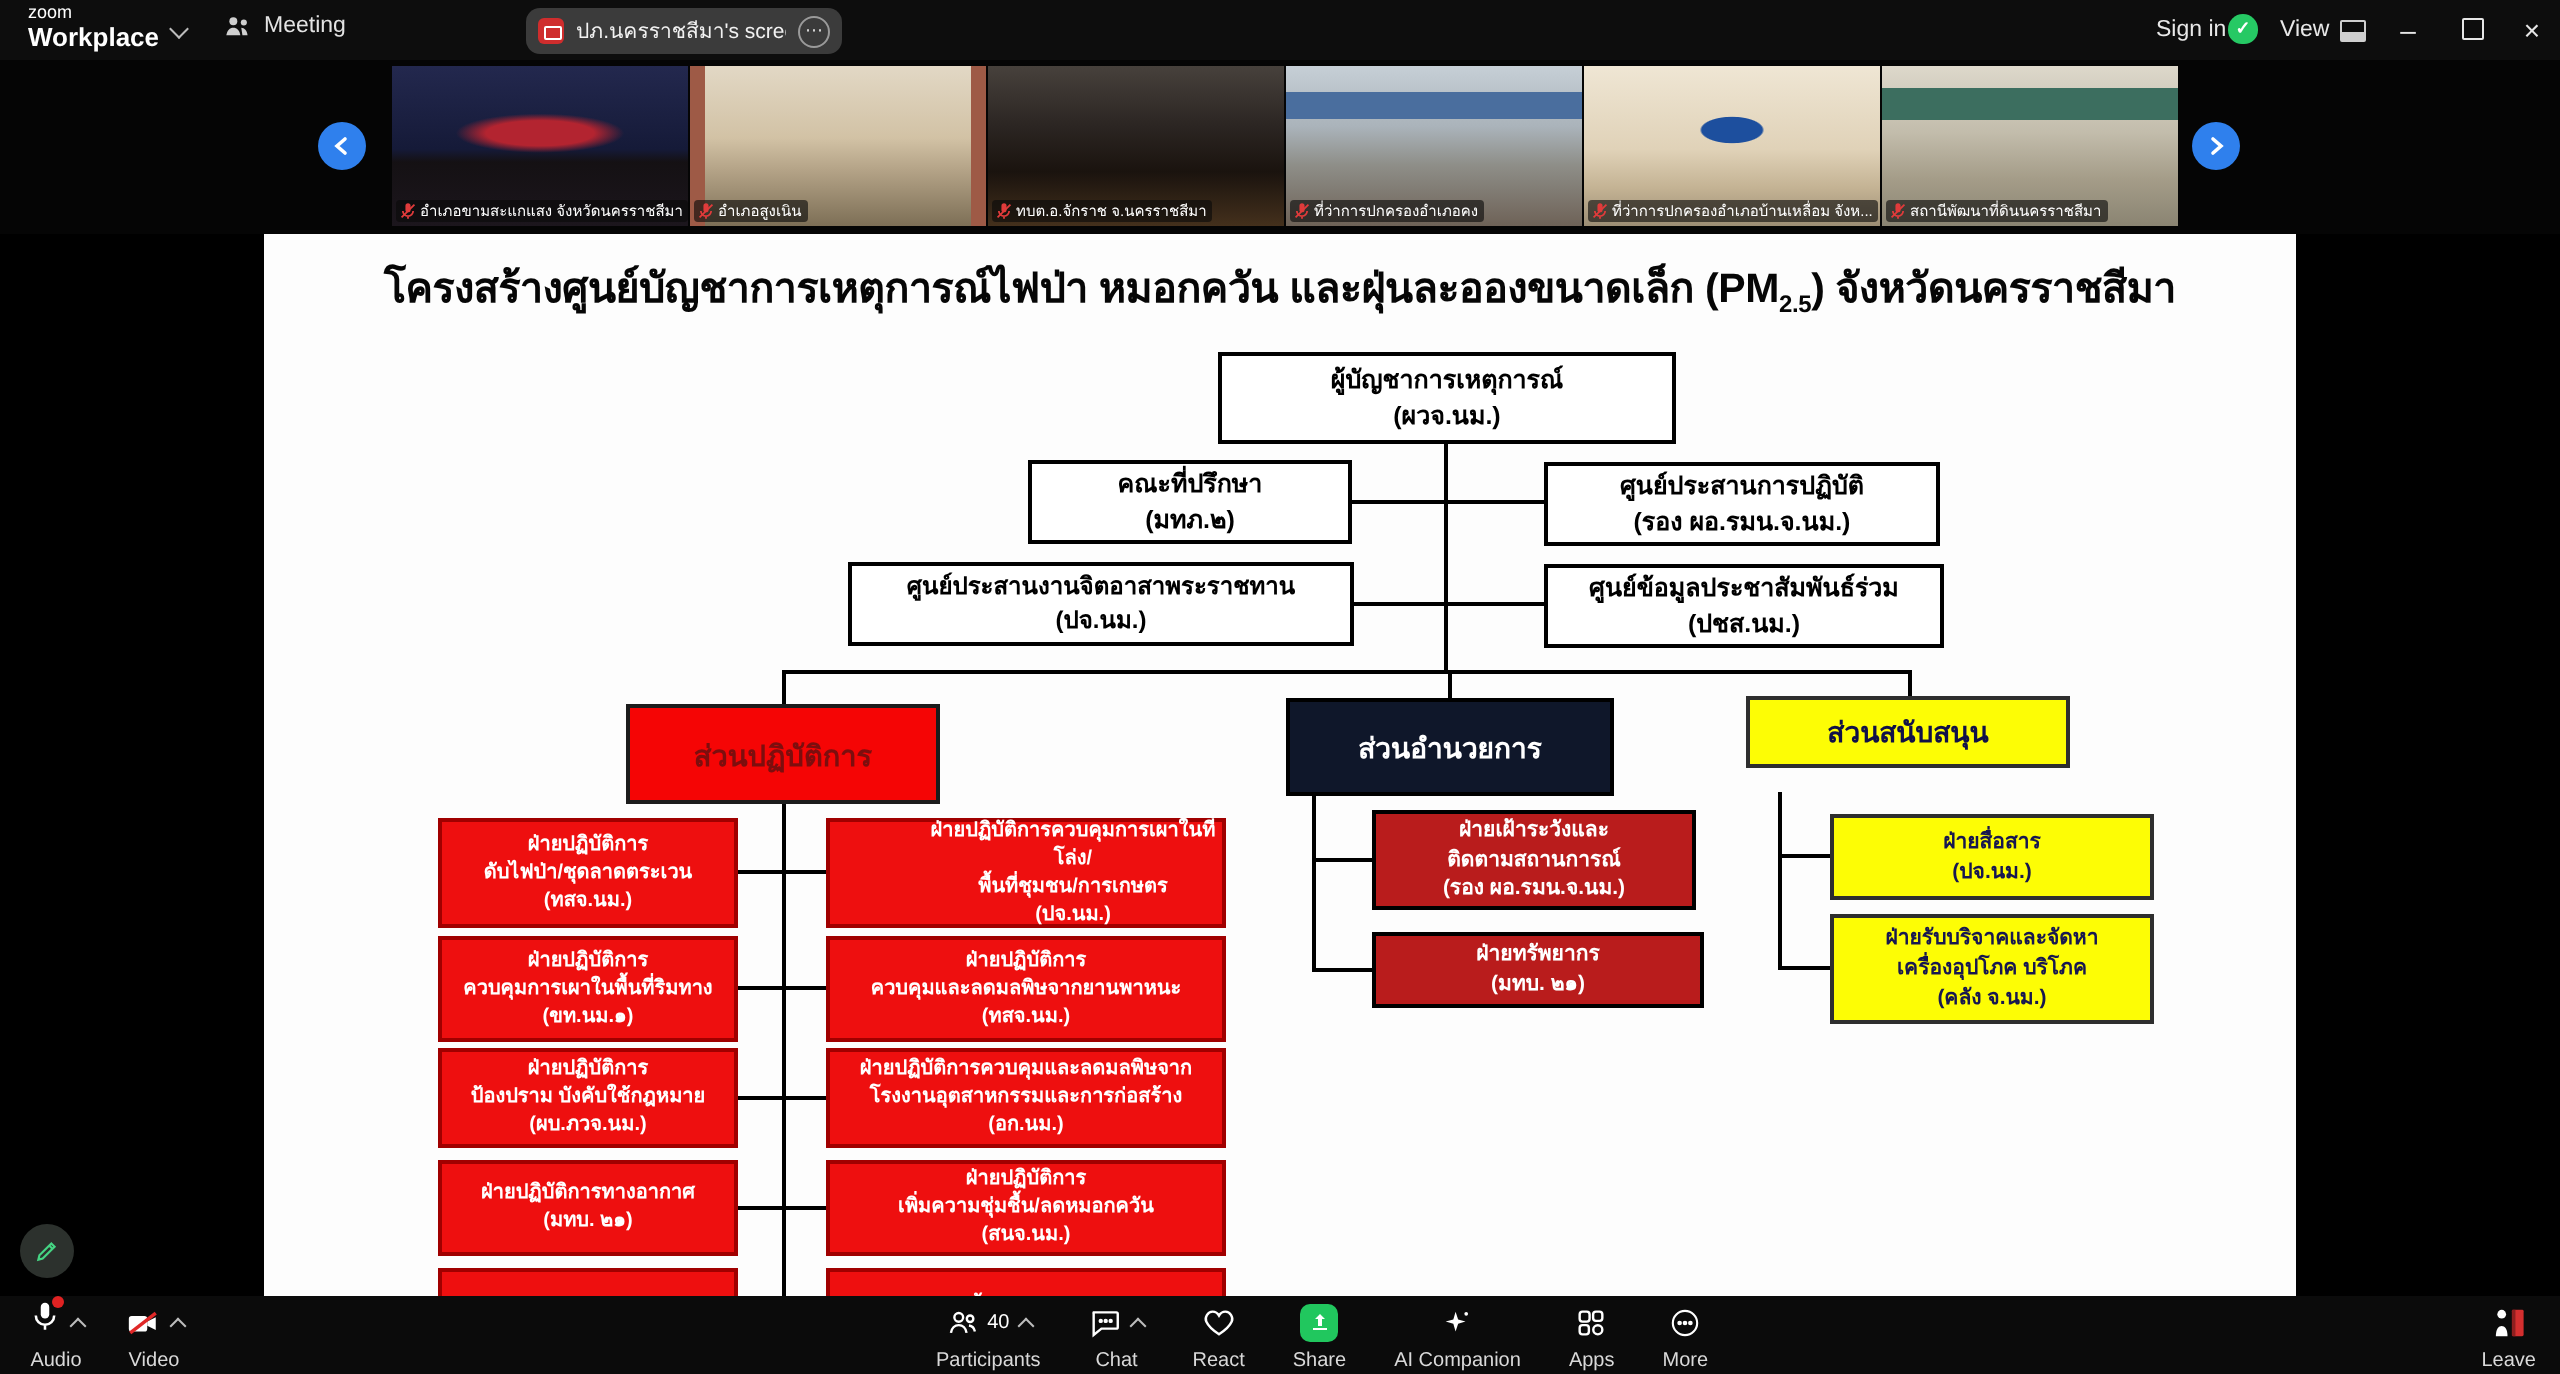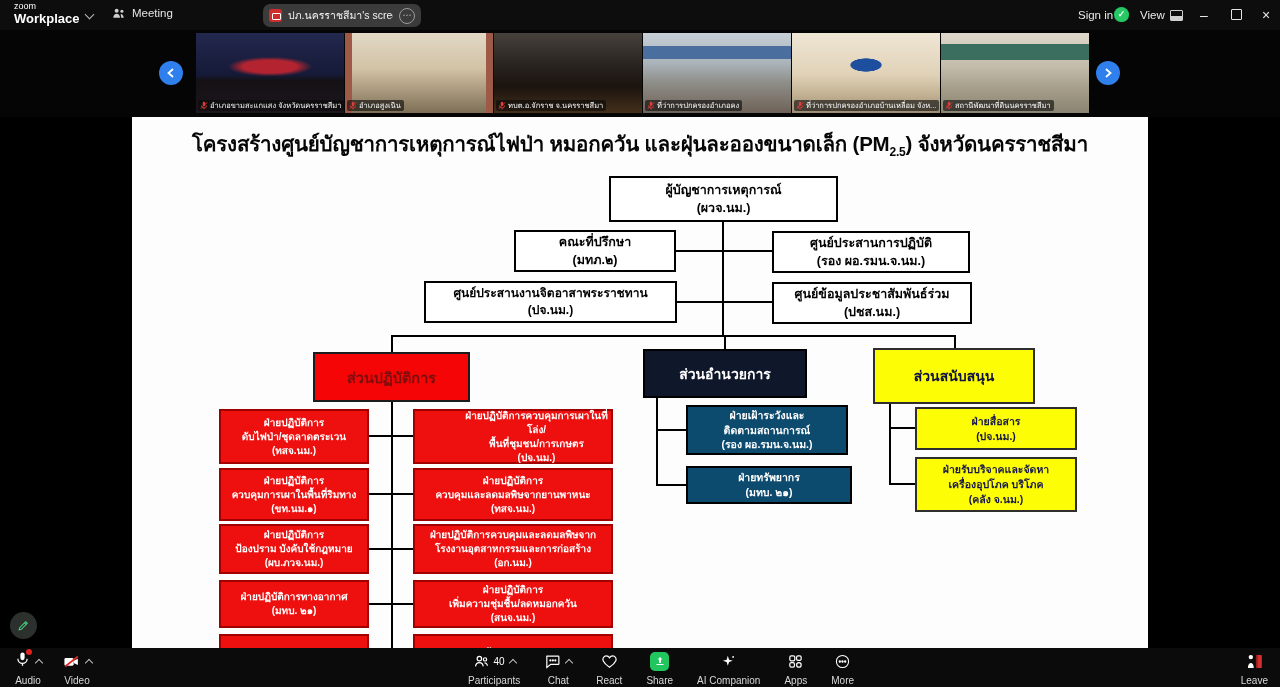--- a/index.html
+++ b/index.html
@@ -48,21 +48,21 @@
   
   .screen{position:absolute;left:132px;top:117px;width:1016px;height:531px;background:#fdfdfd;overflow:hidden;}
   .slide-title{position:absolute;left:0;top:10px;width:1016px;text-align:center;color:#060606;font-size:20.5px;font-weight:700;letter-spacing:-0.2px;}
   .slide-title sub{font-size:12px;}
   .box{position:absolute;display:flex;align-items:center;justify-content:center;text-align:center;white-space:pre-line;box-sizing:border-box;}
   .wbox{background:#fff;border:2px solid #000;color:#000;font-weight:700;font-size:12.5px;line-height:1.45;}
   .rhead{background:#f50505;border:2px solid #1c1c1c;color:#7c0e0e;font-weight:700;font-size:14.5px;}
   .nhead{background:#0f172a;border:2px solid #000;color:#fff;font-weight:700;font-size:14px;}
   .yhead{background:#fdfd05;border:2px solid #2e2e2e;color:#101048;font-weight:700;font-size:14px;}
   .rbox{background:#ee0f0f;border:2px solid #a00000;color:#fff;font-weight:700;font-size:10px;line-height:1.4;}
-  .nbox{background:#0c4a6e;border:2px solid #000;color:#fff;font-weight:700;font-size:10.5px;line-height:1.4;}
+  .nbox{background:#b91c1c;border:2px solid #000;color:#fff;font-weight:700;font-size:10.5px;line-height:1.4;}
   .ybox{background:#fdfd05;border:2px solid #2e2e2e;color:#171750;font-weight:700;font-size:10.5px;line-height:1.4;}
   .hline,.vline{position:absolute;background:#000;}
   .hline{height:2px;}
   .vline{width:2px;}
   
   .toolbar{position:absolute;left:0;top:648px;width:1280px;height:39px;background:#0b0b0b;}
   .titem{display:flex;flex-direction:column;align-items:center;justify-content:flex-start;color:#d9d9d9;}
   .titem .irow{height:20px;display:flex;align-items:center;gap:3px;}
   .titem .tlabel{font-size:10px;margin-top:4px;color:#d9d9d9;white-space:nowrap;}
   .caret{width:5px;height:5px;border-left:1.4px solid #bdbdbd;border-top:1.4px solid #bdbdbd;transform:rotate(45deg);margin-left:2px;margin-top:3px;}
@@ -214,21 +214,21 @@
 (มทภ.๒)</div>
   <div class="box wbox" style="left:640px;top:114px;width:198px;height:42px;">ศูนย์ประสานการปฏิบัติ
 (รอง ผอ.รมน.จ.นม.)</div>
   <div class="box wbox" style="left:292px;top:164px;width:253px;height:42px;font-size:12px;">ศูนย์ประสานงานจิตอาสาพระราชทาน
 (ปจ.นม.)</div>
   <div class="box wbox" style="left:640px;top:165px;width:200px;height:42px;">ศูนย์ข้อมูลประชาสัมพันธ์ร่วม
 (ปชส.นม.)</div>
 
   <div class="box rhead" style="left:181px;top:235px;width:157px;height:50px;">ส่วนปฏิบัติการ</div>
   <div class="box nhead" style="left:511px;top:232px;width:164px;height:49px;">ส่วนอำนวยการ</div>
-  <div class="box yhead" style="left:741px;top:231px;width:162px;height:56px;">ส่วนสนับสนุน</div>
+  <div class="box yhead" style="left:741px;top:231px;width:162px;height:36px;">ส่วนสนับสนุน</div>
 
   <div class="box rbox" style="left:87px;top:292px;width:150px;height:55px;">ฝ่ายปฏิบัติการ
 ดับไฟป่า/ชุดลาดตระเวน
 (ทสจ.นม.)</div>
   <div class="box rbox" style="left:87px;top:351px;width:150px;height:53px;">ฝ่ายปฏิบัติการ
 ควบคุมการเผาในพื้นที่ริมทาง
 (ขท.นม.๑)</div>
   <div class="box rbox" style="left:87px;top:407px;width:150px;height:50px;">ฝ่ายปฏิบัติการ
 ป้องปราม บังคับใช้กฎหมาย
 (ผบ.ภวจ.นม.)</div>

